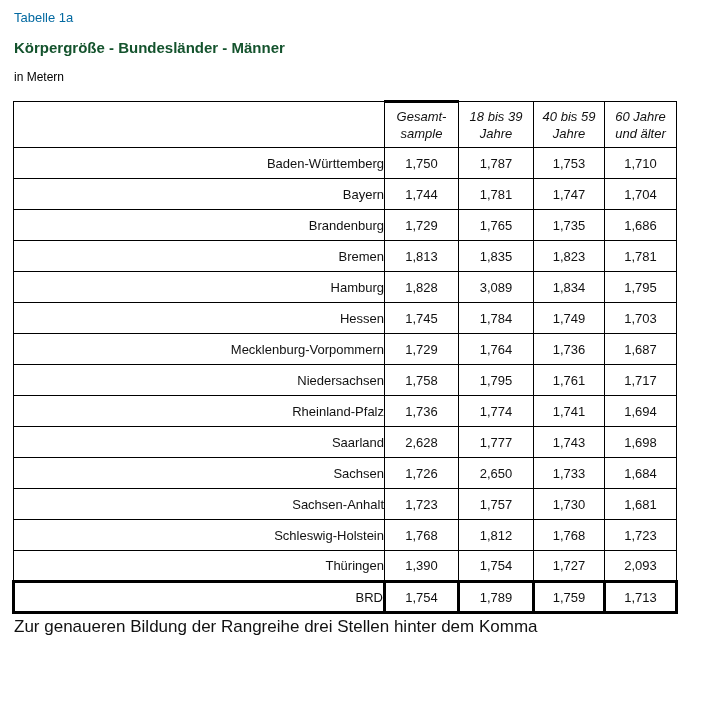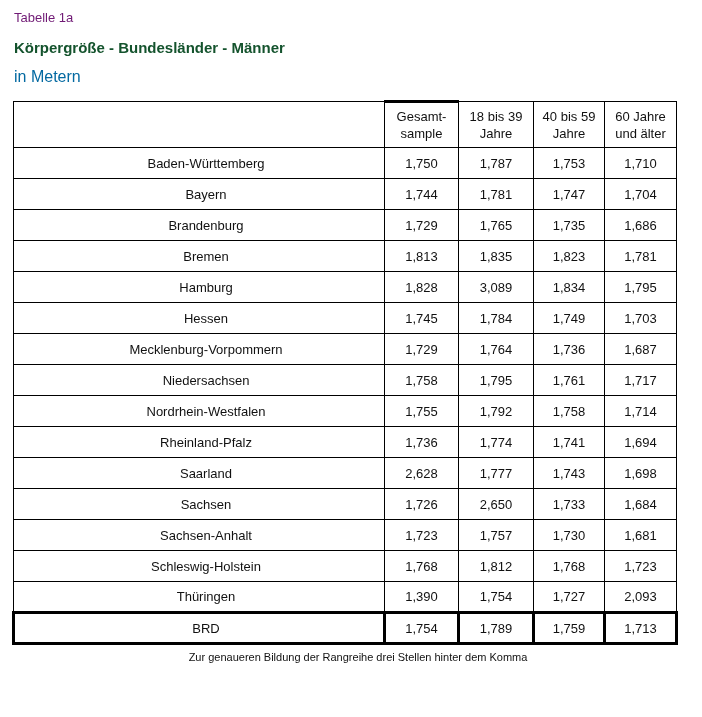--- a/index.html
+++ b/index.html
@@ -9,72 +9,71 @@
     height: 717px;
     font-family: "Liberation Sans", "DejaVu Sans", sans-serif;
     color: #000000;
     position: relative;
     overflow: hidden;
   }
   .doc-header { padding: 10px 0 0 14px; }
   .table-label {
     font-size: 13px;
     line-height: 16px;
-    color: #701a75;
+    color: #0369a1;
   }
   .doc-title {
     font-size: 15px;
     font-weight: bold;
     margin-top: 13px;
     line-height: 18px;
     color: #14532d;
   }
   .doc-subtitle {
-    font-size: 16px;
+    font-size: 12px;
     margin-top: 12px;
     line-height: 16px;
-    color: #0369a1;
+    color: #000000;
   }
   table.data-table {
     border-collapse: collapse;
     table-layout: fixed;
     margin: 15px 0 0 12px;
     width: 663px;
   }
   .data-table td, .data-table th {
     border: 1px solid #000000;
     font-size: 13px;
     font-weight: normal;
     color: #111111;
     overflow: hidden;
     white-space: nowrap;
   }
-  .data-table th { height: 46px; text-align: center; vertical-align: middle; line-height: 17px; }
+  .data-table th { height: 46px; text-align: center; vertical-align: middle; line-height: 17px; font-style: italic; }
   .data-table td { height: 31px; vertical-align: middle; }
   .col-label  { width: 371px; }
   .col-g      { width: 74px; }
   .col-a      { width: 75px; }
   .col-b      { width: 71px; }
   .col-c      { width: 72px; }
-  .cell-label { text-align: center; padding-left: 14px; }
+  .cell-label { text-align: right; padding-left: 14px; }
   .cell-value { text-align: center; }
   
   .em-col { border-left: 3px solid #000000; border-right: 3px solid #000000; }
   th.em-col { border-top: 3px solid #000000; }
   
   tr.em-row td { border-top: 3px solid #000000; border-bottom: 3px solid #000000; }
   tr.em-row td:first-child { border-left: 3px solid #000000; }
   tr.em-row td { border-left: 3px solid #000000; border-right: 3px solid #000000; }
   tr.em-row td:first-child { border-left: 3px solid #000000; }
   .footnote {
-    font-size: 11px;
+    font-size: 17px;
     margin: 6px 0 0 14px;
     color: #111111;
     line-height: 13px;
-    text-align: center;
   }
 </style>
 </head>
 <body>
 
 <div class="doc-header">
   <div class="table-label">Tabelle 1a</div>
   <div class="doc-title">Körpergröße - Bundesländer - Männer</div>
   <div class="doc-subtitle">in Metern</div>
 </div>
@@ -159,27 +158,20 @@
     <td class="cell-value">1,687</td>
   </tr>
       <tr>
     <td class="cell-label">Niedersachsen</td>
     <td class="cell-value em-col">1,758</td>
     <td class="cell-value">1,795</td>
     <td class="cell-value">1,761</td>
     <td class="cell-value">1,717</td>
   </tr>
       <tr>
-    <td class="cell-label">Nordrhein-Westfalen</td>
-    <td class="cell-value em-col">1,755</td>
-    <td class="cell-value">1,792</td>
-    <td class="cell-value">1,758</td>
-    <td class="cell-value">1,714</td>
-  </tr>
-      <tr>
     <td class="cell-label">Rheinland-Pfalz</td>
     <td class="cell-value em-col">1,736</td>
     <td class="cell-value">1,774</td>
     <td class="cell-value">1,741</td>
     <td class="cell-value">1,694</td>
   </tr>
       <tr>
     <td class="cell-label">Saarland</td>
     <td class="cell-value em-col">2,628</td>
     <td class="cell-value">1,777</td>

